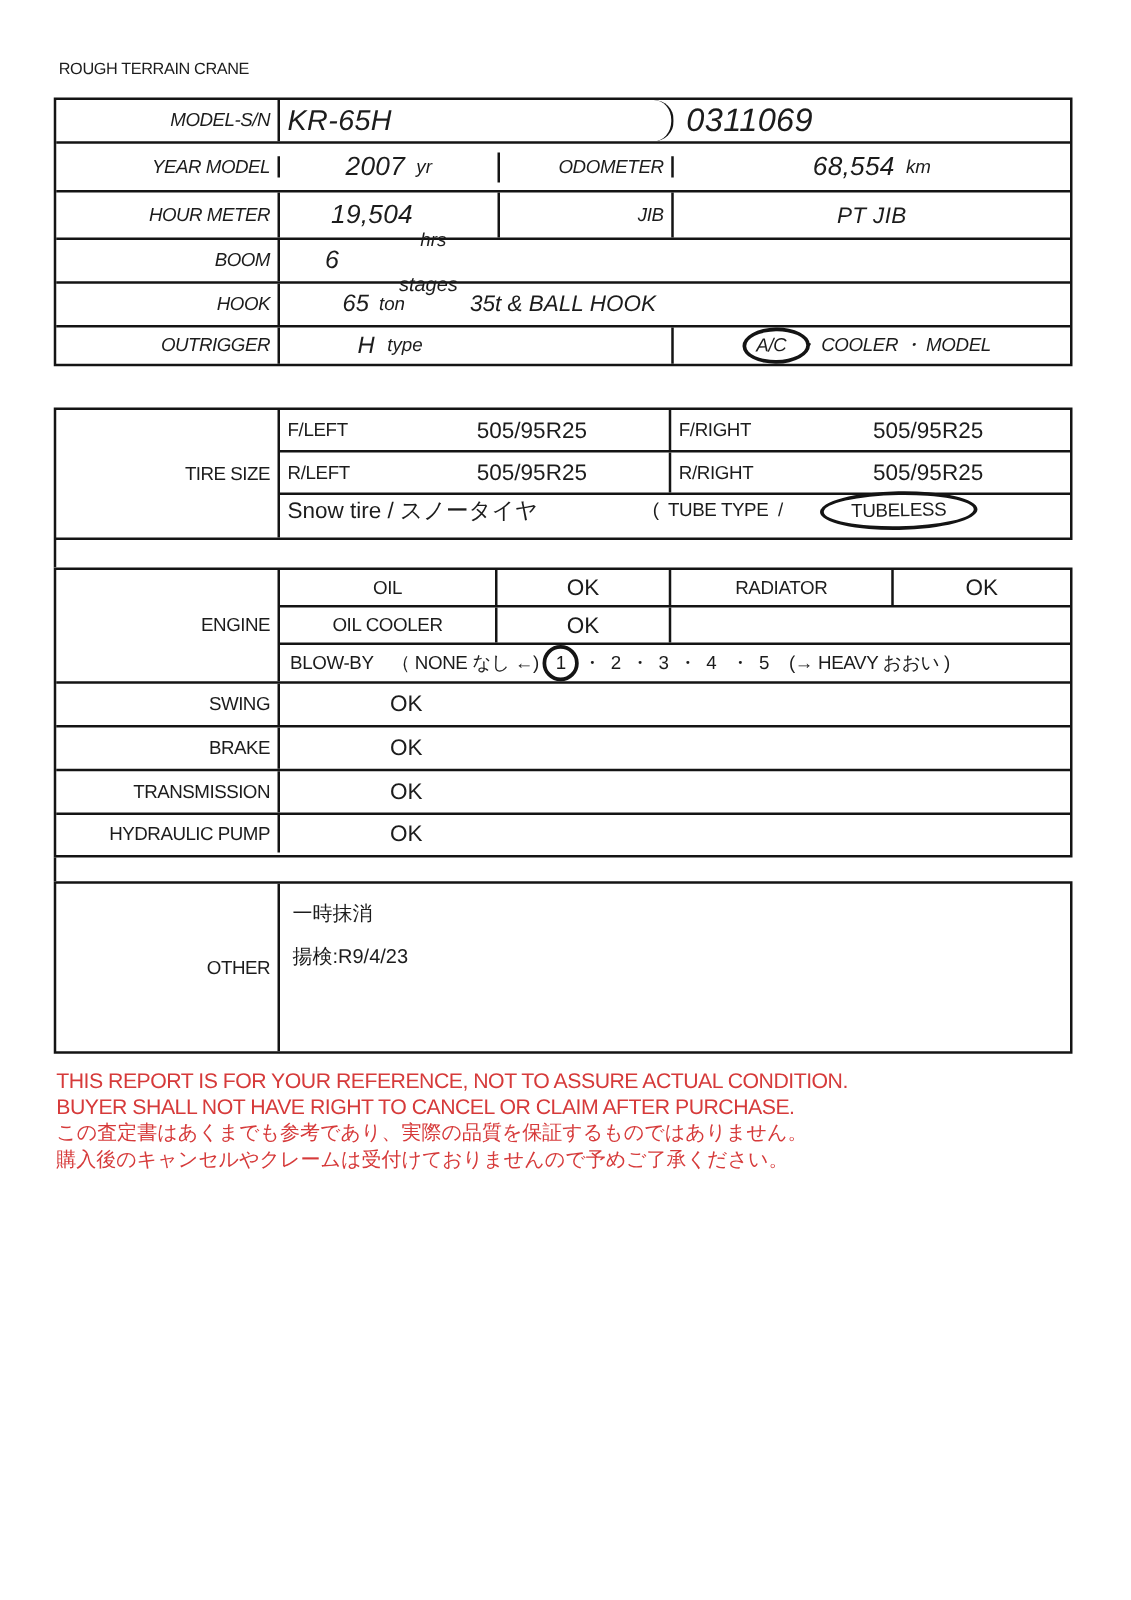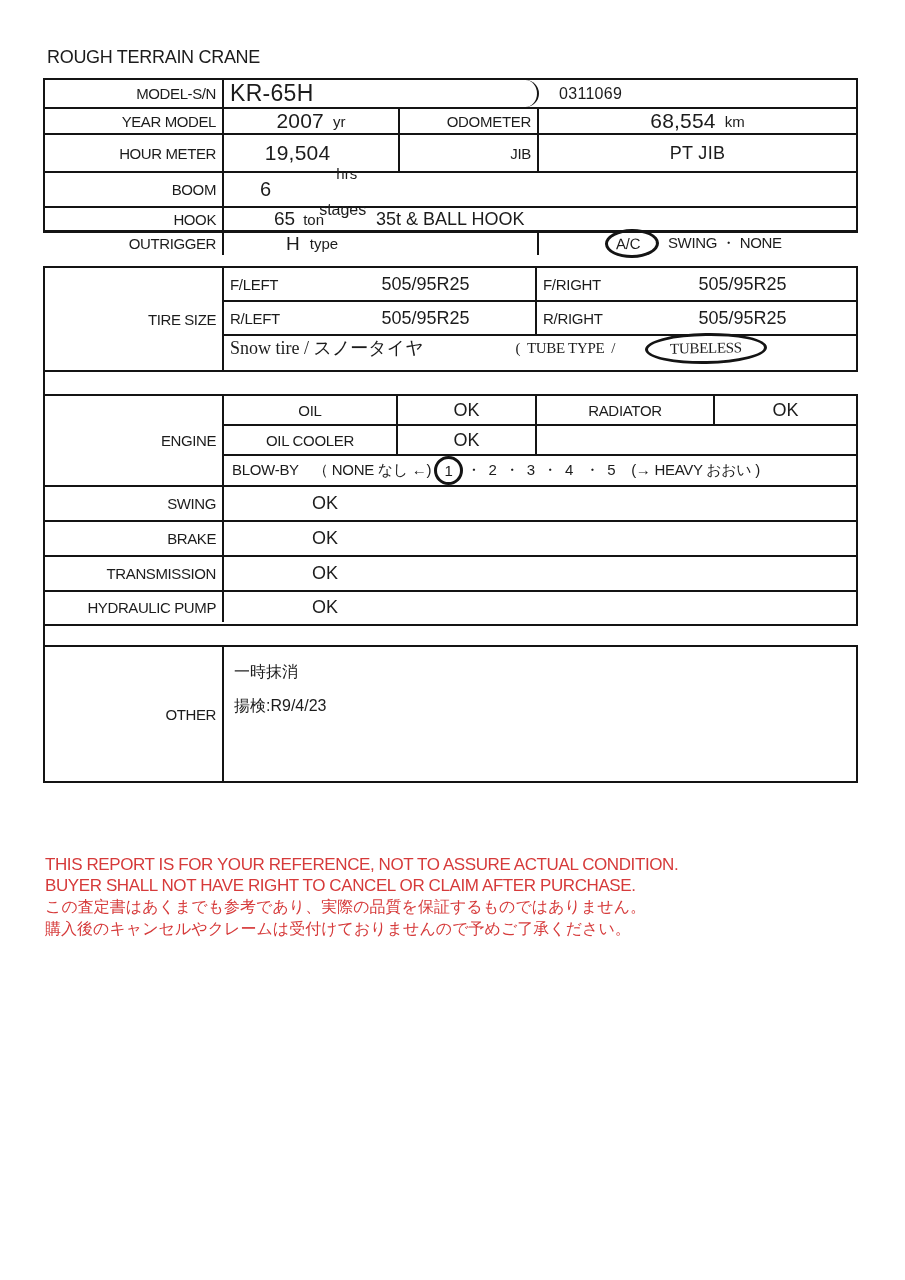--- a/index.html
+++ b/index.html
@@ -10,21 +10,21 @@
   *{margin:0;padding:0;box-sizing:border-box;}
   html,body{background:#ffffff;}
   body{
     width:905px;height:1280px;position:relative;
     font-family:"Liberation Sans","DejaVu Sans",sans-serif;
     color:var(--text);
     -webkit-font-smoothing:antialiased;
   }
   .page-title{
     position:absolute;left:47px;top:47px;
-    font-size:18px;letter-spacing:-0.3px;color:var(--text);
+    font-size:13px;letter-spacing:-0.3px;color:var(--text);
   }
   .doc{
     position:absolute;left:43px;top:78px;width:815px;
   }
   .tbl{border:2px solid var(--ink);display:flex;flex-direction:column;background:#fff;}
   .frow{display:flex;flex-direction:row;align-items:stretch;border-bottom:2px solid var(--ink);}
   .frow:last-child{border-bottom:none;}
   .cell{display:flex;align-items:center;overflow:visible;}
   .rb{border-right:2px solid var(--ink);}
   .lab{
@@ -61,27 +61,27 @@
   .disclaimer .en{font-size:17px;letter-spacing:-0.4px;line-height:21px;white-space:nowrap;}
   .disclaimer .jp{font-size:16px;letter-spacing:0px;line-height:22px;white-space:nowrap;}
 </style>
 </head>
 <body>
 
 <div class="page-title">ROUGH TERRAIN CRANE</div>
 
 <div class="doc">
 
-  <div class="tbl" style="height:155px;">
+  <div class="tbl" style="height:215px;font-style:italic;">
     <div class="frow" style="height:35px;">
       <div class="cell lab rb">MODEL-S/N</div>
       <div class="cell rb" style="width:315px;padding-left:6px;font-size:23px;letter-spacing:0.3px;border-radius:16px;">KR-65H</div>
-      <div class="cell" style="flex:1;padding-left:20px;font-size:16px;letter-spacing:0.3px;">0311069</div>
-    </div>
-    <div class="frow" style="height:39px;">
+      <div class="cell" style="flex:1;padding-left:10px;font-size:26px;letter-spacing:0.3px;">0311069</div>
+    </div>
+    <div class="frow" style="height:39px;align-items:center;">
       <div class="cell lab rb">YEAR MODEL</div>
       <div class="cell rb ctr" style="width:176px;">
         <span class="big">2007</span>
         <span class="unit">yr</span>
       </div>
       <div class="cell rb v15" style="width:139px;justify-content:flex-end;padding-right:6px;">ODOMETER</div>
       <div class="cell ctr" style="flex:1;">
         <span class="big">68,554</span>
         <span class="unit">km</span>
       </div>
@@ -111,21 +111,21 @@
       </div>
     </div>
     <div class="frow" style="height:29px;">
       <div class="cell lab rb">OUTRIGGER</div>
       <div class="cell rb" style="width:315px;padding-left:62px;">
         <span style="font-size:19px;">H</span>
         <span style="font-size:15px;margin-left:10px;">type</span>
       </div>
       <div class="cell ctr v15" style="flex:1;">
         <span class="ellipse ellipse-ac">A/C</span>
-          <span class="pre" style="margin-left:6px;">・ SWING ・ NONE</span>
+          <span class="pre" style="margin-left:6px;">・ COOLER ・ MODEL</span>
       </div>
     </div>
   </div>
 
   <div class="gap-plain" style="height:33px;"></div>
 
   <div class="tbl" style="height:106px;">
     <div class="spanwrap" style="flex:1;">
       <div class="spanlab">TIRE SIZE</div>
       <div class="spanbody">
@@ -142,21 +142,21 @@
         <div class="frow" style="height:34px;">
           <div class="cell rb" style="width:313px;padding-left:6px;">
             <span class="v15" style="width:86px;">R/LEFT</span>
             <span class="v18" style="flex:1;text-align:center;">505/95R25</span>
           </div>
           <div class="cell" style="flex:1;padding-left:6px;justify-content:center;">
             <span class="v15" style="width:86px;">R/RIGHT</span>
             <span class="v18" style="flex:1;text-align:center;">505/95R25</span>
           </div>
         </div>
-        <div class="frow" style="height:24px;font-family:Liberation Serif, serif;">
+        <div class="frow" style="height:24px;">
           <div class="cell" style="flex:1;padding-left:6px;">
             <span class="v18">Snow tire / スノータイヤ</span>
             <span class="v15 pre" style="margin-left:92px;">(  TUBE TYPE  /</span>
             <span class="ellipse ellipse-tubeless v15" style="margin-left:30px;">TUBELESS</span>
           </div>
         </div>
       </div>
     </div>
   </div>
 

